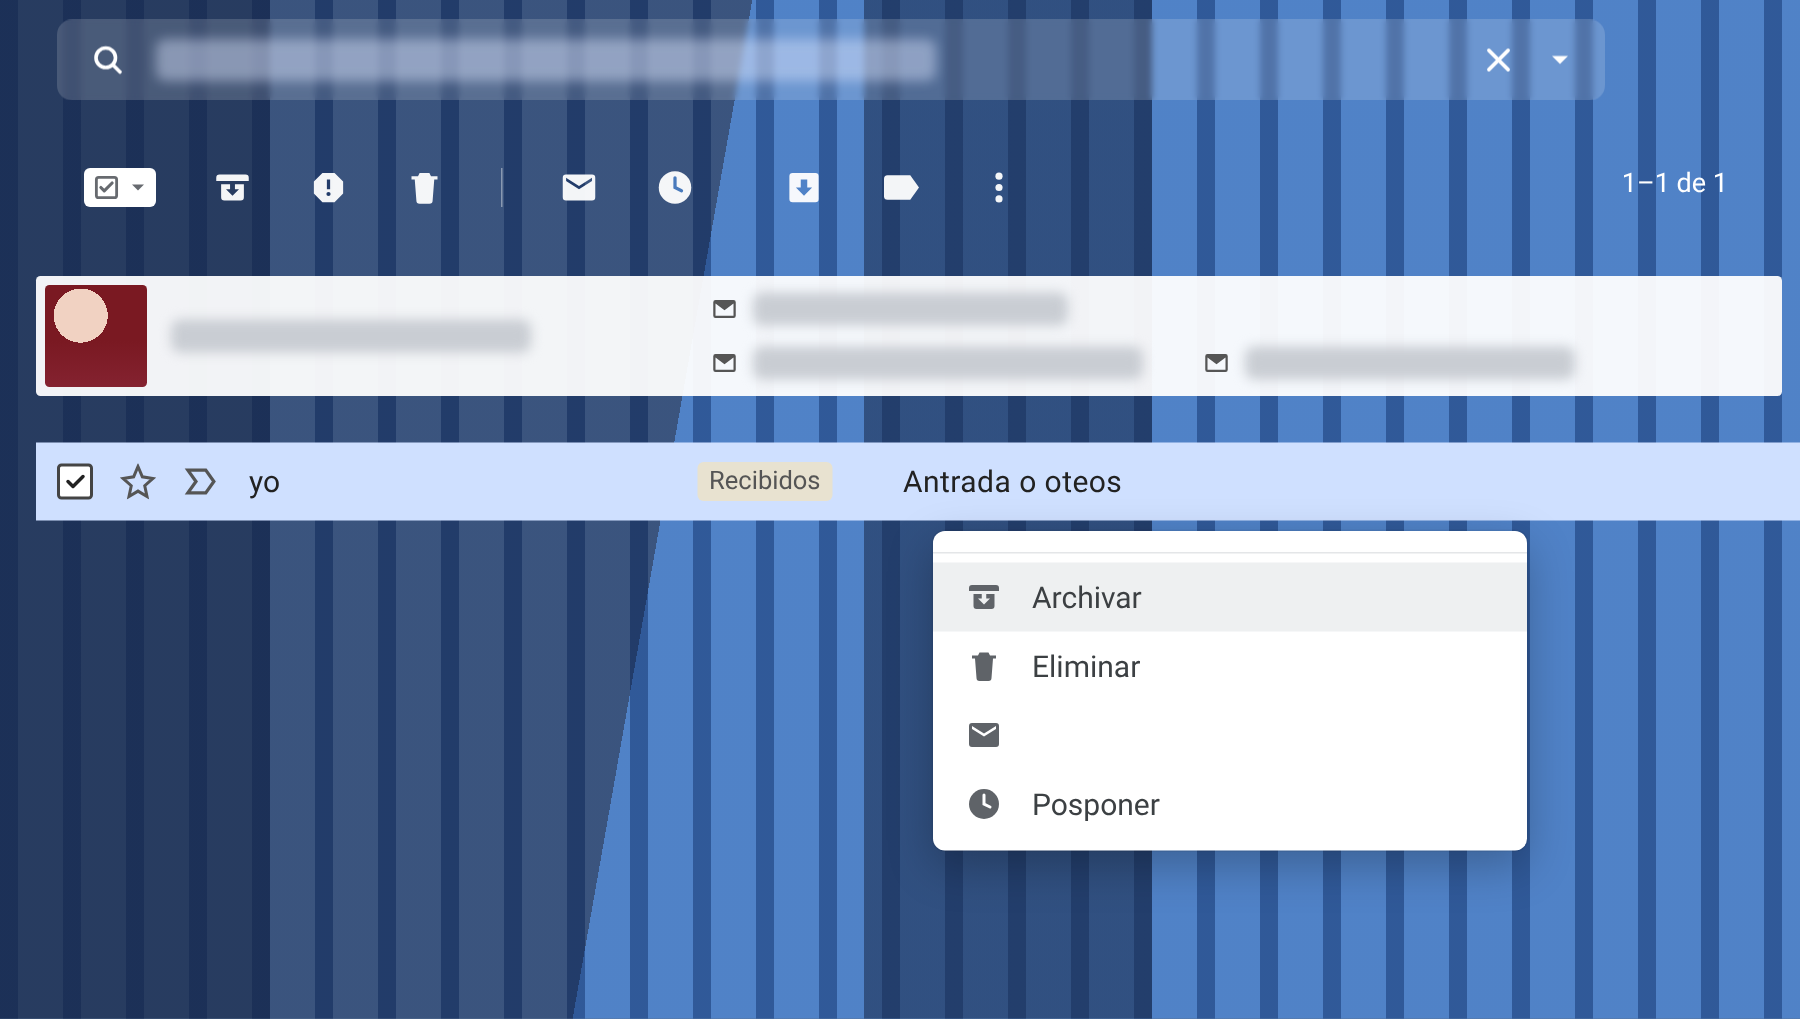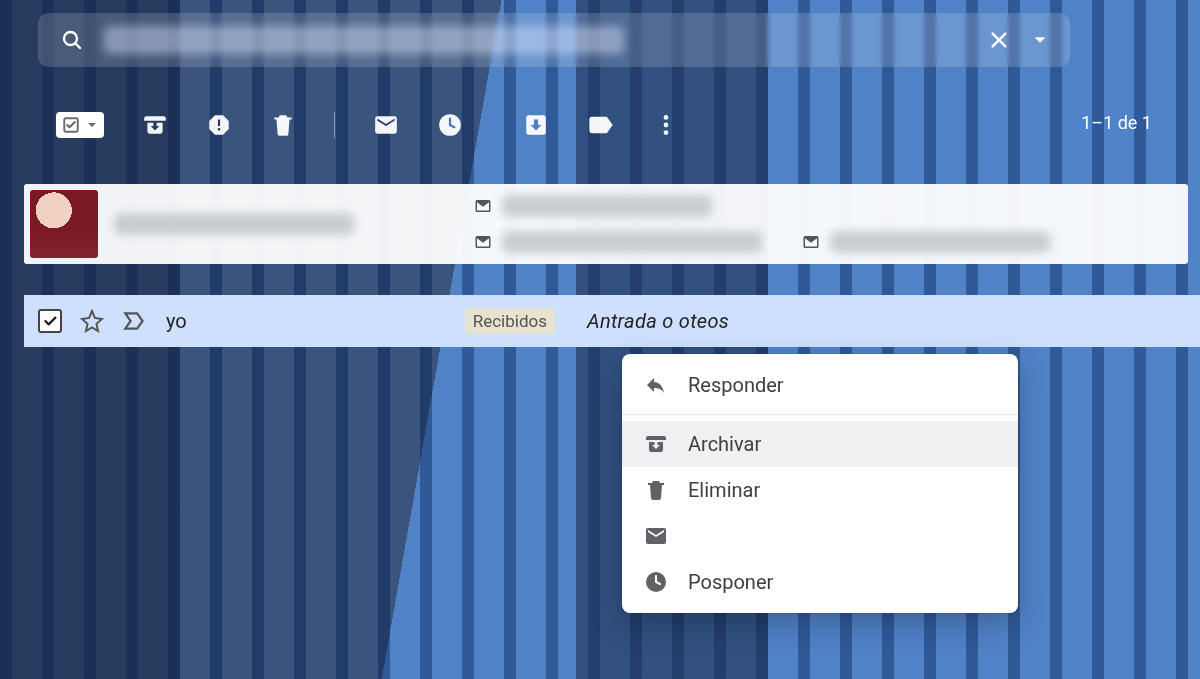--- a/index.html
+++ b/index.html
@@ -54,22 +54,22 @@
   .blurpill{height:22px;border-radius:6px;background:#c9cdd3;filter:blur(4px);}
 
   
   .emailrow{
     position:absolute;left:24px;top:295px;width:1164px;height:52px;
     background:#cfe0ff;display:flex;align-items:center;gap:18px;padding-left:14px;
     color:#222;font-size:20px;
   }
   .emailrow .cbx{width:20px;height:20px;border:2px solid #444;border-radius:3px;display:flex;align-items:center;justify-content:center;background:#fff;}
   .emailrow .cbx svg{display:block;}
-  .tag{font-size:17px;background:#e8e2d0;color:#555;padding:3px 8px;border-radius:4px;margin-left:auto;margin-right:0;}
-  .subject{margin-left:14px;letter-spacing:.3px;color:#222;font-style:italic;}
+  .tag{font-size:17px;background:#e8e2d0;color:#555;padding:3px 8px;border-radius:4px;margin-left:auto;margin-right:15px;}
+  .subject{margin-left:14px;letter-spacing:.3px;color:#222;}
   .placeholder-right{flex:1}
 
   
   .menu{
     position:absolute;left:622px;top:354px;width:396px;background:#fff;border-radius:8px;
     box-shadow:0 10px 30px rgba(0,0,0,.25),0 0 0 1px rgba(0,0,0,.05);
     padding:8px 0;color:#3c4043;font-size:20px;
   }
   .menu .item{display:flex;align-items:center;gap:20px;height:46px;padding:0 22px;cursor:pointer;}
   .menu .item.hover{background:#eef0f1;}
@@ -206,26 +206,20 @@
       </svg>
   </span>
   <span>yo</span>
 
   <span style="margin-left:260px" class="tag">Recibidos</span>
   <span class="subject">Antrada o oteos</span>
   <span class="placeholder-right"></span>
 </div>
 
 <div class="menu">
-  <div class="item">
-    <svg width="24" height="24" viewBox="0 0 24 24" fill="#5f6368">
-        <path d="M10 9V5l-7 7 7 7v-4c5 0 8 1.5 10 5-1-6-4-11-10-11Z"></path>
-      </svg>
-    <span>Responder</span>
-  </div>
   <hr>
   <div class="item hover">
     <svg width="24" height="24" viewBox="0 0 24 24" fill="#5f6368">
         <path d="M20 4H4a2 2 0 0 0-2 2v2h20V6a2 2 0 0 0-2-2Zm-1 6H5v8a2 2 0 0 0 2 2h10a2 2 0 0 0 2-2v-8Zm-7 7-4-4h2.5V10h3v3H16l-4 4Z"></path>
       </svg>
     <span>Archivar</span>
   </div>
   <div class="item">
     <svg width="24" height="24" viewBox="0 0 24 24" fill="#5f6368">
         <path d="M6 7h12l-1 13a2 2 0 0 1-2 2H9a2 2 0 0 1-2-2L6 7Zm3-4h6l1 2h4v2H4V5h4l1-2Z"></path>

